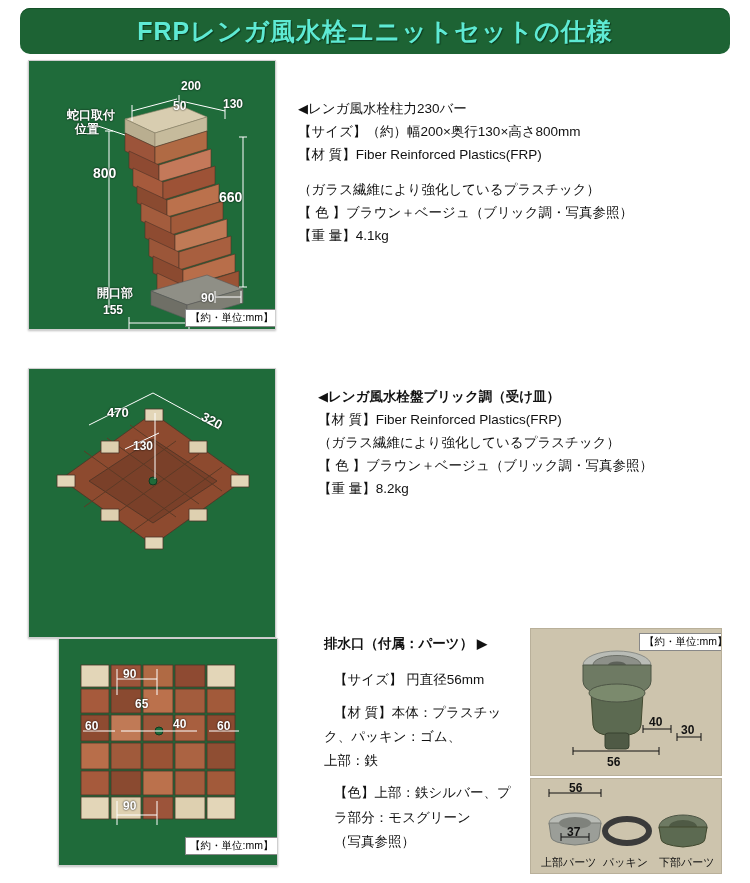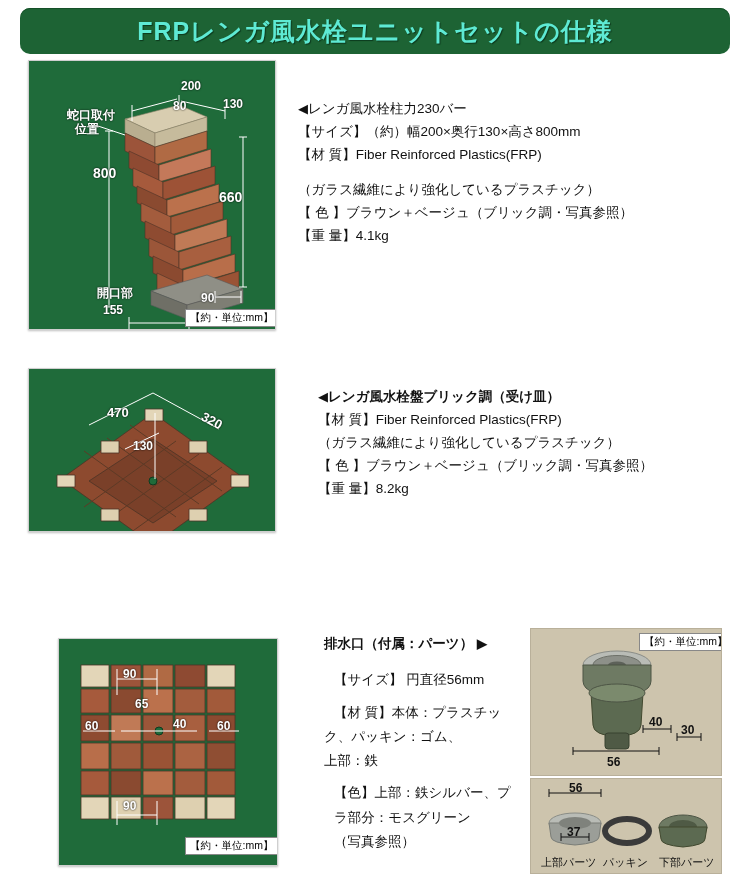--- a/index.html
+++ b/index.html
@@ -141,21 +141,21 @@
         <line x1="186" y1="236" x2="212" y2="236"></line>
         <line x1="186" y1="230" x2="186" y2="242"></line>
         <line x1="212" y1="230" x2="212" y2="242"></line>
         <line x1="60" y1="62" x2="96" y2="74"></line>
       </g>
     </svg>
 
     <div class="dimtxt" style="left:38px; top:46px;">蛇口取付</div>
     <div class="dimtxt" style="left:46px; top:60px;">位置</div>
     <div class="dimtxt" style="left:152px; top:18px;">200</div>
-    <div class="dimtxt" style="left:144px; top:38px;">80</div>
+    <div class="dimtxt" style="left:144px; top:38px;">50</div>
     <div class="dimtxt" style="left:194px; top:36px;">130</div>
     <div class="dimtxt" style="left:64px; top:104px; font-size:14px;">800</div>
     <div class="dimtxt" style="left:190px; top:128px; font-size:14px;">660</div>
     <div class="dimtxt" style="left:68px; top:224px;">開口部</div>
     <div class="dimtxt" style="left:74px; top:242px;">155</div>
     <div class="dimtxt" style="left:172px; top:230px;">90</div>
     <div class="unit" style="left:156px; top:248px;">【約・単位:mm】</div>
   </div>
 
   <div class="caption-right" style="left:298px; top:98px; width:440px;">
@@ -163,21 +163,21 @@
       <span class="arrow">◀</span><span style="font-weight:normal;">レンガ風水栓柱力230バー</span>
     </div>
     <div>【サイズ】（約）幅200×奥行130×高さ800mm</div>
     <div>【材 質】Fiber Reinforced Plastics(FRP)</div>
     <div style="height:12px;">&nbsp;</div>
     <div>（ガラス繊維により強化しているプラスチック）</div>
     <div>【  色  】ブラウン＋ベージュ（ブリック調・写真参照）</div>
     <div>【重  量】4.1kg</div>
   </div>
 
-  <div class="photo" style="left:28px; top:368px; width:248px; height:164px;">
+  <div class="photo" style="left:28px; top:368px; width:248px; height:270px;">
     <svg width="248" height="222" viewBox="0 0 248 222">
       <rect x="0" y="0" width="248" height="222" fill="#1f6b3a"></rect>
 
       <g stroke="#4b3326" stroke-width="0.8">
         <polygon points="124,44 216,110 124,176 32,110" fill="#8d4a2f"></polygon>
 
         <polygon points="124,70 188,112 124,154 60,112" fill="#7a4029"></polygon>
 
         <g stroke="#5d3a26" stroke-width="1" fill="none">
           <line x1="78" y1="69" x2="170" y2="135"></line>

